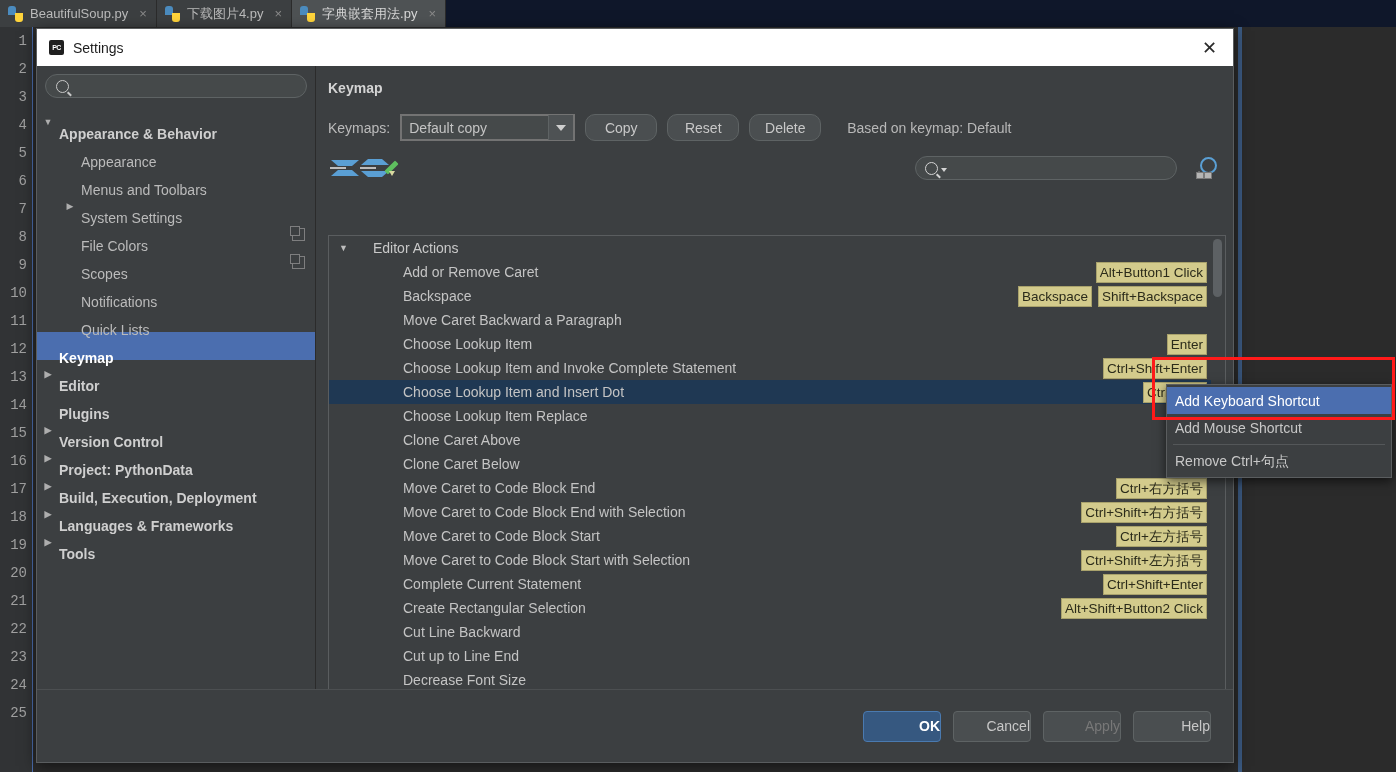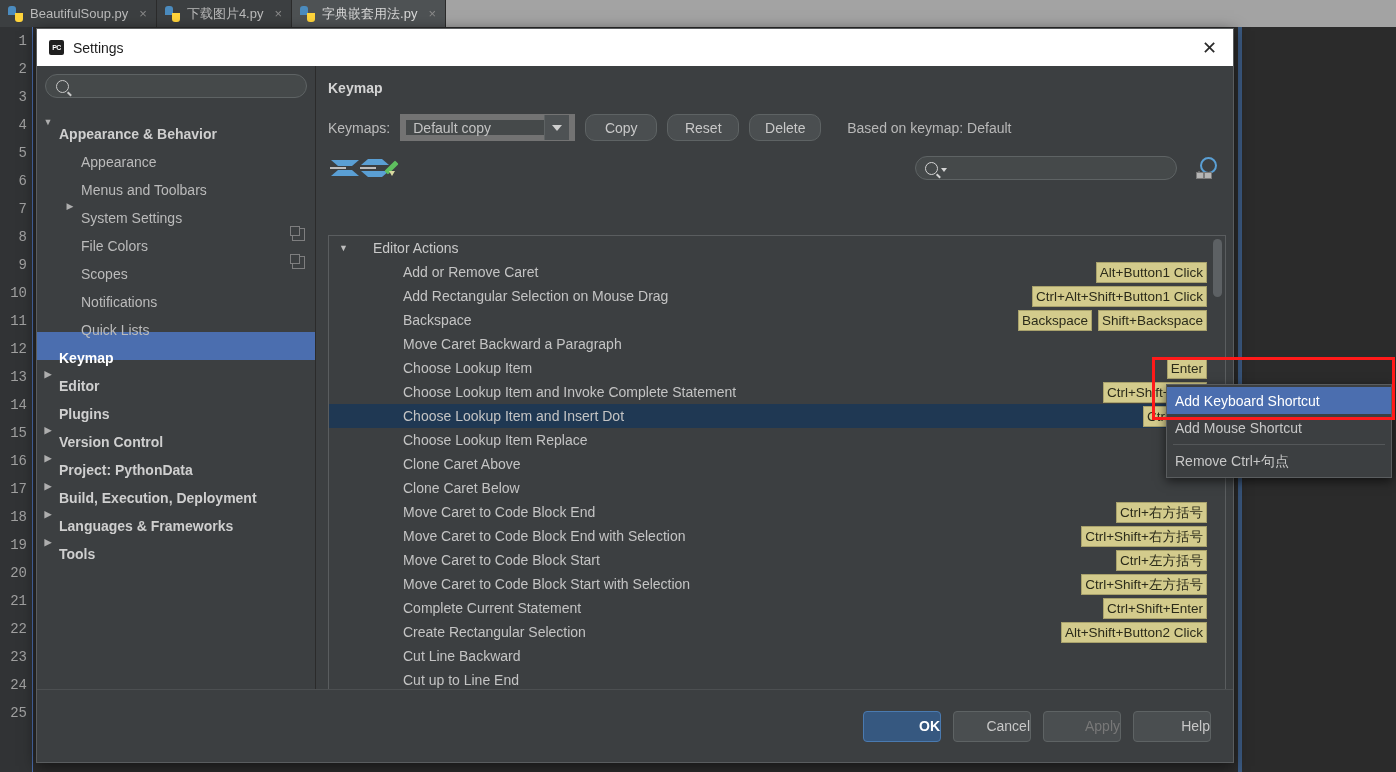--- a/index.html
+++ b/index.html
@@ -11,21 +11,21 @@
   }
   #root {
     position: relative;
     width: 1396px; height: 772px;
     background: #2b2b2b;
   }
 
   
   .ide-tabbar {
     position: absolute; left: 0; top: 0; width: 1396px; height: 27px;
-    background: #a3a3a3;
+    background: #0f172a;
     border-bottom: 1px solid #2b2b2b;
     display: flex; align-items: stretch;
   }
   .ide-tab {
     display: flex; align-items: center; gap: 7px;
     padding: 0 9px 0 8px;
     font-size: 13px; color: #bbbbbb;
     border-right: 1px solid #2b2b2b;
     background: #3c3f41;
     position: relative;
@@ -166,21 +166,21 @@
     flex: 1; background: #3c3f41; position: relative;
     padding: 14px 16px 0 12px;
     box-sizing: border-box;
   }
   .panel-title { font-size: 14px; font-weight: bold; color: #d4d4d4; margin-bottom: 18px; }
 
   .keymap-row { display: flex; align-items: center; gap: 10px; margin-bottom: 14px; }
   .keymap-row .label { font-size: 14px; color: #bbbbbb; }
   .combo {
     width: 175px; height: 27px;
-    background: #45494a; border: 6px solid #737373;
+    background: #45494a; border: 2px solid #737373;
     display: flex; align-items: center; box-sizing: border-box;
   }
   .combo .val { flex: 1; padding-left: 7px; font-size: 14px; color: #c4c4c4; }
   .combo .arrowbox {
     width: 24px; height: 25px; background: #4e5254;
     border-left: 1px solid #5e6364;
     display: flex; align-items: center; justify-content: center;
   }
   .caret-dn {
     width: 0; height: 0; border-left: 5px solid transparent;
@@ -563,28 +563,20 @@
               <div class="act-row">
                 <span class="indent"></span>
                 <span class="name">Add or Remove Caret</span>
                 <span class="shspace"></span>
                 <span class="badges">
                   <span class="badge">Alt+Button1 Click</span>
                 </span>
               </div>
               <div class="act-row">
                 <span class="indent"></span>
-                <span class="name">Add Rectangular Selection on Mouse Drag</span>
-                <span class="shspace"></span>
-                <span class="badges">
-                  <span class="badge">Ctrl+Alt+Shift+Button1 Click</span>
-                </span>
-              </div>
-              <div class="act-row">
-                <span class="indent"></span>
                 <span class="name">Backspace</span>
                 <span class="shspace"></span>
                 <span class="badges">
                   <span class="badge">Backspace</span>
                   <span class="badge">Shift+Backspace</span>
                 </span>
               </div>
               <div class="act-row">
                 <span class="indent"></span>
                 <span class="name">Move Caret Backward a Paragraph</span>

